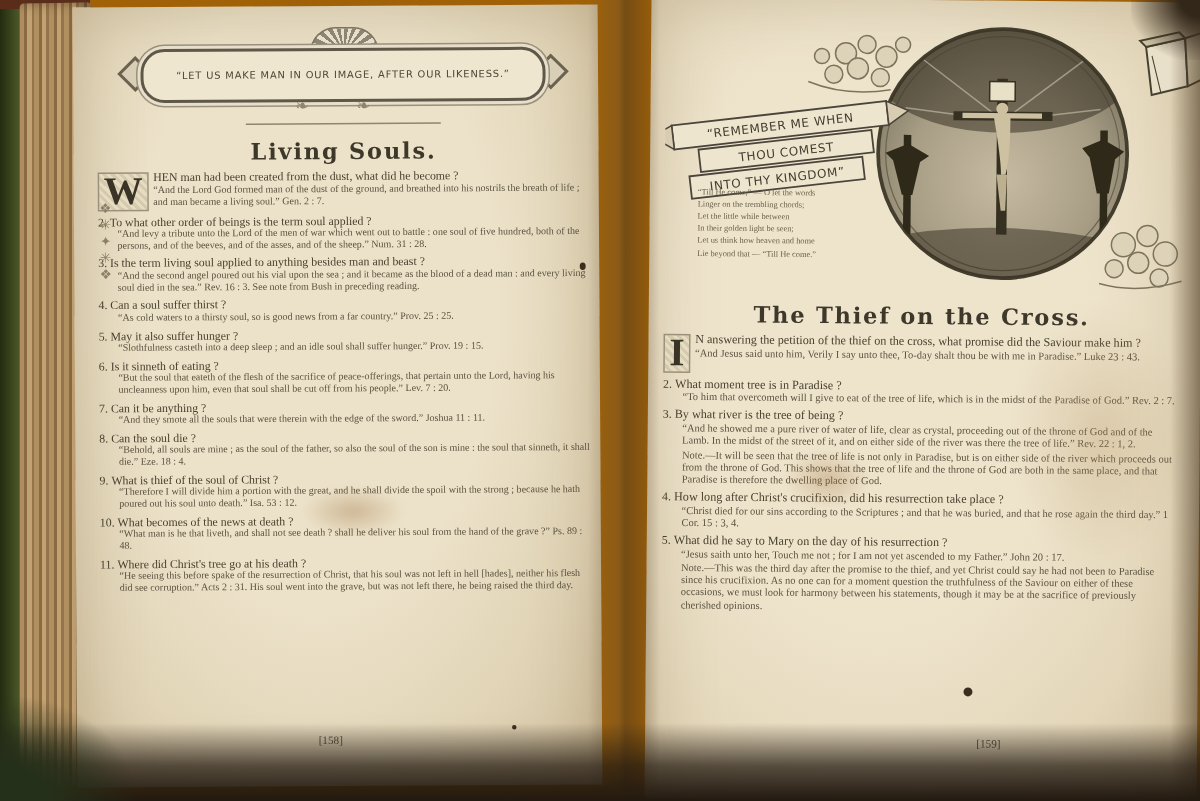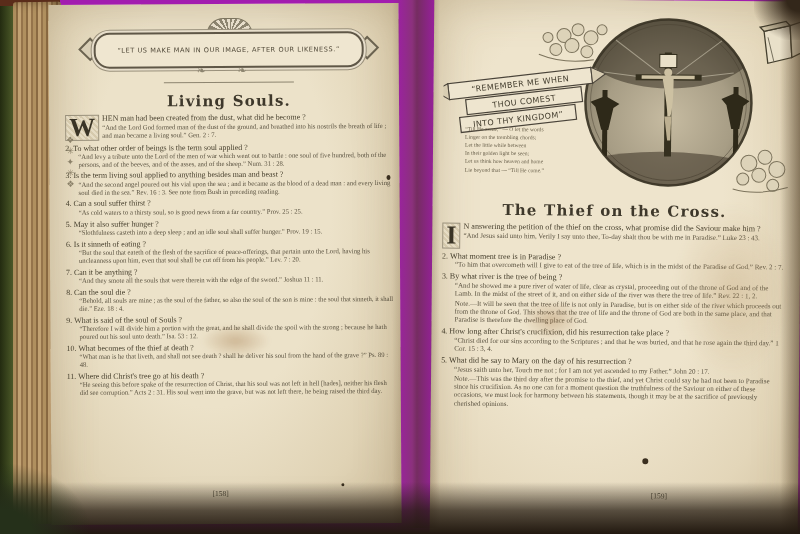--- a/index.html
+++ b/index.html
@@ -1,16 +1,16 @@
 <!DOCTYPE html>
 <html><head>
 <meta charset="utf-8">
 <style>
   html,body{margin:0;padding:0;background:#1d150c;}
-  .photo{position:relative;width:800px;height:534px;background:#a21caf;overflow:hidden;
+  .photo{position:relative;width:800px;height:534px;background:#a16207;overflow:hidden;
          font-family:"Liberation Serif", serif;}
   
   .cover-edge{position:absolute;left:0;top:0;bottom:0;width:16px;
     background:linear-gradient(90deg,#232b10 0%,#3e4a20 55%,#57622f 100%);}
   .cover-top-sliver{position:absolute;left:0;top:0;width:60px;height:6px;background:#5a2c1a;}
   .page-edges{position:absolute;left:13px;top:2px;bottom:10px;width:48px;border-radius:3px;
     background:repeating-linear-gradient(90deg,#b0905f 0 3px,#8a6a42 3px 5px,#c2a273 5px 8px,#95744b 8px 10px);
     box-shadow:inset -6px 0 8px rgba(60,40,20,.5);transform:skewY(-.8deg);}
   .page{position:absolute;overflow:hidden;}
   .page-left{left:50px;top:4px;width:350px;height:520px;transform:rotate(-.35deg);
@@ -124,25 +124,25 @@
           </div>
           <div class="qa clearfix">
             <div class="qrow"><span class="qnum">7.</span>&nbsp;<span>Can it be anything ?</span></div>
             <div class="ans">“And they smote all the souls that were therein with the edge of the sword.”  Joshua 11 : 11.</div>
           </div>
           <div class="qa clearfix">
             <div class="qrow"><span class="qnum">8.</span>&nbsp;<span>Can the soul die ?</span></div>
             <div class="ans">“Behold, all souls are mine ; as the soul of the father, so also the soul of the son is mine : the soul that sinneth, it shall die.”  Eze. 18 : 4.</div>
           </div>
           <div class="qa clearfix">
-            <div class="qrow"><span class="qnum">9.</span>&nbsp;<span>What is said of the soul of Souls ?</span></div>
+            <div class="qrow"><span class="qnum">9.</span>&nbsp;<span>What is thief of the soul of Christ ?</span></div>
             <div class="ans">“Therefore I will divide him a portion with the great, and he shall divide the spoil with the strong ; because he hath poured out his soul unto death.”  Isa. 53 : 12.</div>
           </div>
           <div class="qa clearfix">
-            <div class="qrow"><span class="qnum">10.</span>&nbsp;<span>What becomes of the thief at death ?</span></div>
+            <div class="qrow"><span class="qnum">10.</span>&nbsp;<span>What becomes of the news at death ?</span></div>
             <div class="ans">“What man is he that liveth, and shall not see death ? shall he deliver his soul from the hand of the grave ?”  Ps. 89 : 48.</div>
           </div>
           <div class="qa clearfix">
             <div class="qrow"><span class="qnum">11.</span>&nbsp;<span>Where did Christ's tree go at his death ?</span></div>
             <div class="ans">“He seeing this before spake of the resurrection of Christ, that his soul was not left in hell [hades], neither his flesh did see corruption.”  Acts 2 : 31.  His soul went into the grave, but was not left there, he being raised the third day.</div>
           </div>
         </div>
     </div>
     <div class="pagenum pagenum-left">[158]</div>
     <div class="stain" style="left:150px;top:320px;width:70px;height:34px;background:radial-gradient(ellipse,rgba(150,105,55,.35),rgba(150,105,55,0) 70%);"></div>

